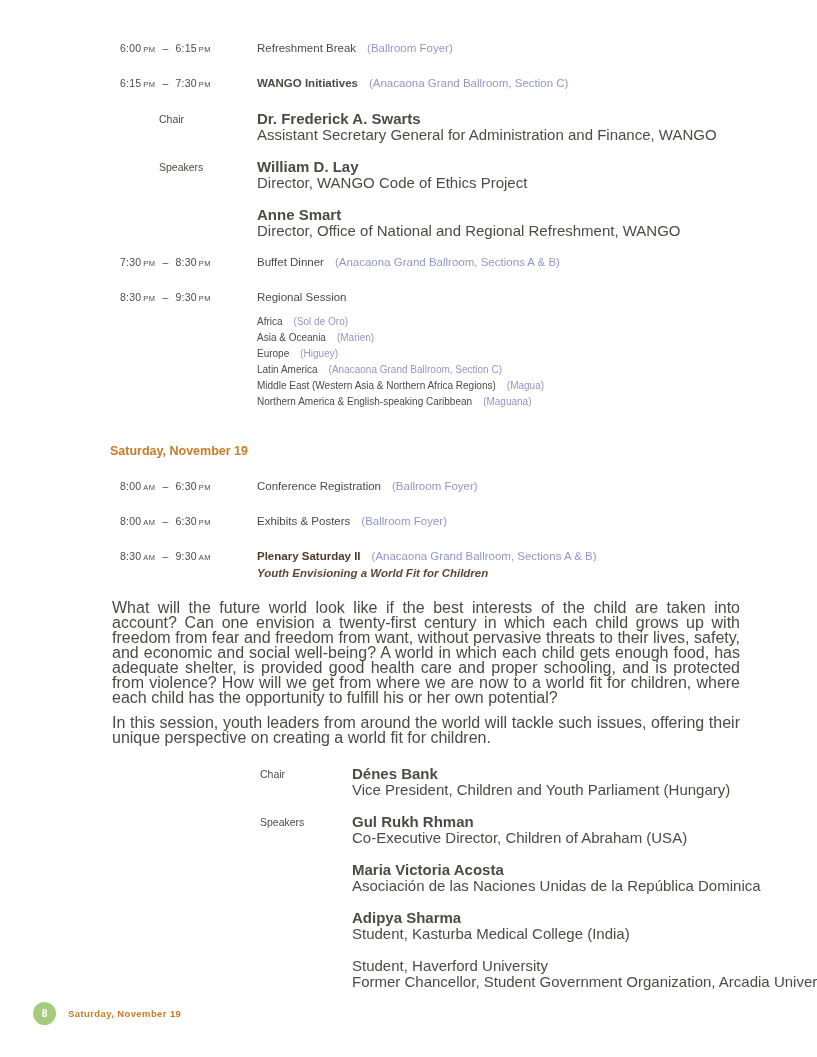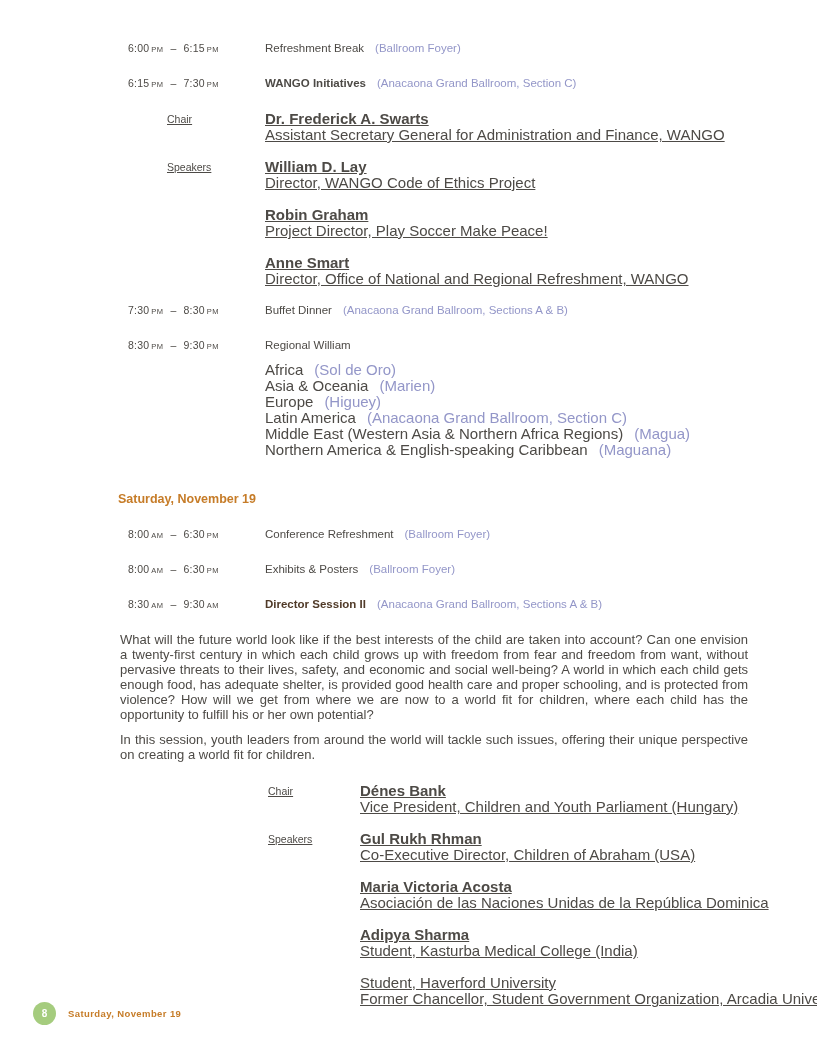--- a/index.html
+++ b/index.html
@@ -2,52 +2,52 @@
 <html><head>
 <meta charset="utf-8">
 <style>
   * { margin: 0; padding: 0; box-sizing: border-box; }
   body { background: #ffffff; }
   .page {
     width: 817px; height: 1057px; position: relative; background: #ffffff;
     font-family: "Liberation Sans", "DejaVu Sans", sans-serif;
     color: #4d4a46; overflow: hidden;
   }
-  .content { position: absolute; top: 41px; left: 120px; width: 628px; }
+  .content { position: absolute; top: 41px; left: 112px; width: 628px; }
 
   
   .event-row { display: flex; margin-bottom: 19px; line-height: 14px; white-space: nowrap; }
   .time-col { width: 145px; flex: none; padding-left: 8px; font-size: 10.5px; letter-spacing: 0.2px; }
   .time-col .period { font-size: 7.5px; margin-left: 2px; letter-spacing: 0.5px; }
   .time-col .dash { display: inline-block; margin: 0 7px; }
   .event-body { font-size: 11.5px; }
   .event-title { color: #4d4a46; }
   .event-title.bold { font-weight: bold; text-align: right; }
   .event-title.plenary { font-weight: bold; color: #503a28; }
   .event-loc { color: #9396c8; margin-left: 11px; }
   .event-subtitle { font-size: 11.5px; font-weight: bold; font-style: italic; color: #5d4733; line-height: 16px; margin-top: 2px; }
 
   
-  .person-row { display: flex; margin-bottom: 16px; line-height: 16px; white-space: nowrap; text-decoration: underline; }
+  .person-row { display: flex; margin-bottom: 16px; line-height: 16px; white-space: nowrap; }
   .person-row .label1 { width: 98px; margin-left: 47px; flex: none; font-size: 10.5px; }
   .person-row .label2 { width: 92px; margin-left: 148px; flex: none; font-size: 10.5px; }
   .person-body { font-size: 15px; }
   .person-name { font-weight: bold; }
   .person-role { font-weight: normal; }
 
   
-  .mixer-list { margin-left: 145px; margin-top: -11px; margin-bottom: 18px; line-height: 16px; font-size: 15px; white-space: nowrap; }
+  .mixer-list { margin-left: 145px; margin-top: -11px; margin-bottom: 18px; line-height: 16px; font-size: 10px; white-space: nowrap; }
   .mixer-region { color: #4d4a46; }
   .mixer-loc { color: #9396c8; margin-left: 11px; }
 
   
   .day-heading { font-size: 12.5px; font-weight: bold; color: #c67c28; margin: 34px 0 21px -2px; }
 
   
-  .para { font-size: 13px; line-height: 15px; text-align: justify; margin-bottom: 10px; color: #4d4a46; }
+  .para { font-size: 16px; line-height: 15px; text-align: justify; margin-bottom: 10px; color: #4d4a46; }
   .para-group { margin-top: 8px; margin-bottom: 21px; }
 
   
   .footer { position: absolute; left: 33px; top: 1002px; display: flex; align-items: center; }
   .page-badge {
     width: 23px; height: 23px; border-radius: 50%; background: #a5cc7e;
     color: #ffffff; font-size: 10px; font-weight: bold;
     display: flex; align-items: center; justify-content: center; flex: none;
   }
   .footer-text { color: #c67c28; font-size: 9.5px; font-weight: bold; letter-spacing: 0.4px; margin-left: 12px; }
@@ -87,87 +87,81 @@
     <div class="person-row">
       <div class="label1">Speakers</div>
       <div class="person-body">
         <div class="person-name">William D. Lay</div>
         <div class="person-role">Director, WANGO Code of Ethics Project</div>
       </div>
     </div>
     <div class="person-row">
       <div class="label1"></div>
       <div class="person-body">
-        <div class="person-name">Robin Graham</div>
-        <div class="person-role">Project Director, Play Soccer Make Peace!</div>
-      </div>
-    </div>
-    <div class="person-row">
-      <div class="label1"></div>
-      <div class="person-body">
         <div class="person-name">Anne Smart</div>
         <div class="person-role">Director, Office of National and Regional Refreshment, WANGO</div>
       </div>
     </div>
 
     <div class="event-row">
       <div class="time-col">
         <span>7:30</span><span class="period">PM</span><span class="dash">–</span><span>8:30</span><span class="period">PM</span>
       </div>
       <div class="event-body">
         <span class="event-title">Buffet Dinner</span><span class="event-loc">(Anacaona Grand Ballroom, Sections A &amp; B)</span>
       </div>
     </div>
 
     <div class="event-row">
       <div class="time-col">
         <span>8:30</span><span class="period">PM</span><span class="dash">–</span><span>9:30</span><span class="period">PM</span>
       </div>
       <div class="event-body">
-        <span class="event-title">Regional William</span>
+        <span class="event-title">Regional Session</span>
       </div>
     </div>
 
     <div class="mixer-list">
       <div><span class="mixer-region">Africa</span><span class="mixer-loc">(Sol de Oro)</span></div>
       <div><span class="mixer-region">Asia &amp; Oceania</span><span class="mixer-loc">(Marien)</span></div>
       <div><span class="mixer-region">Europe</span><span class="mixer-loc">(Higuey)</span></div>
       <div><span class="mixer-region">Latin America</span><span class="mixer-loc">(Anacaona Grand Ballroom, Section C)</span></div>
       <div><span class="mixer-region">Middle East (Western Asia &amp; Northern Africa Regions)</span><span class="mixer-loc">(Magua)</span></div>
       <div><span class="mixer-region">Northern America &amp; English-speaking Caribbean</span><span class="mixer-loc">(Maguana)</span></div>
     </div>
 
     <div class="day-heading">Saturday, November 19</div>
 
     <div class="event-row">
       <div class="time-col">
         <span>8:00</span><span class="period">AM</span><span class="dash">–</span><span>6:30</span><span class="period">PM</span>
       </div>
       <div class="event-body">
-        <span class="event-title">Conference Refreshment</span><span class="event-loc">(Ballroom Foyer)</span>
+        <span class="event-title">Conference Registration</span><span class="event-loc">(Ballroom Foyer)</span>
       </div>
     </div>
 
     <div class="event-row">
       <div class="time-col">
         <span>8:00</span><span class="period">AM</span><span class="dash">–</span><span>6:30</span><span class="period">PM</span>
       </div>
       <div class="event-body">
         <span class="event-title">Exhibits &amp; Posters</span><span class="event-loc">(Ballroom Foyer)</span>
       </div>
     </div>
 
     <div class="event-row">
       <div class="time-col">
         <span>8:30</span><span class="period">AM</span><span class="dash">–</span><span>9:30</span><span class="period">AM</span>
       </div>
       <div class="event-body">
         <div>
-          <span class="event-title plenary">Director Session II</span><span class="event-loc">(Anacaona Grand Ballroom, Sections A &amp; B)</span>
+          <span class="event-title plenary">Plenary Saturday II</span><span class="event-loc">(Anacaona Grand Ballroom, Sections A &amp; B)</span>
         </div>
+        <div class="event-subtitle">Youth Envisioning a World Fit for Children</div>
       </div>
     </div>
 
     <div class="para-group">
       <p class="para">What will the future world look like if the best interests of the child are taken into account? Can one envision a twenty-first century in which each child grows up with freedom from fear and freedom from want, without pervasive threats to their lives, safety, and economic and social well-being? A world in which each child gets enough food, has adequate shelter, is provided good health care and proper schooling, and is protected from violence? How will we get from where we are now to a world fit for children, where each child has the opportunity to fulfill his or her own potential?</p>
       <p class="para">In this session, youth leaders from around the world will tackle such issues, offering their unique perspective on creating a world fit for children.</p>
     </div>
 
     <div class="person-row">
       <div class="label2">Chair</div>

